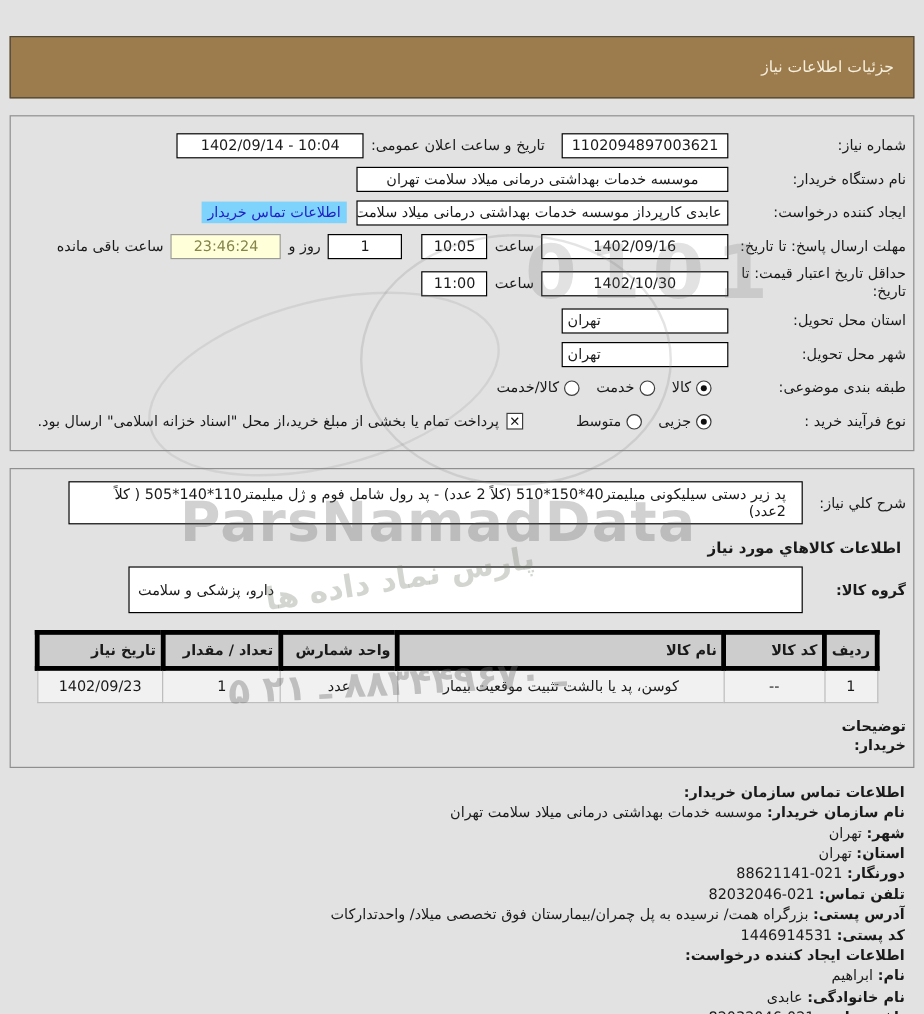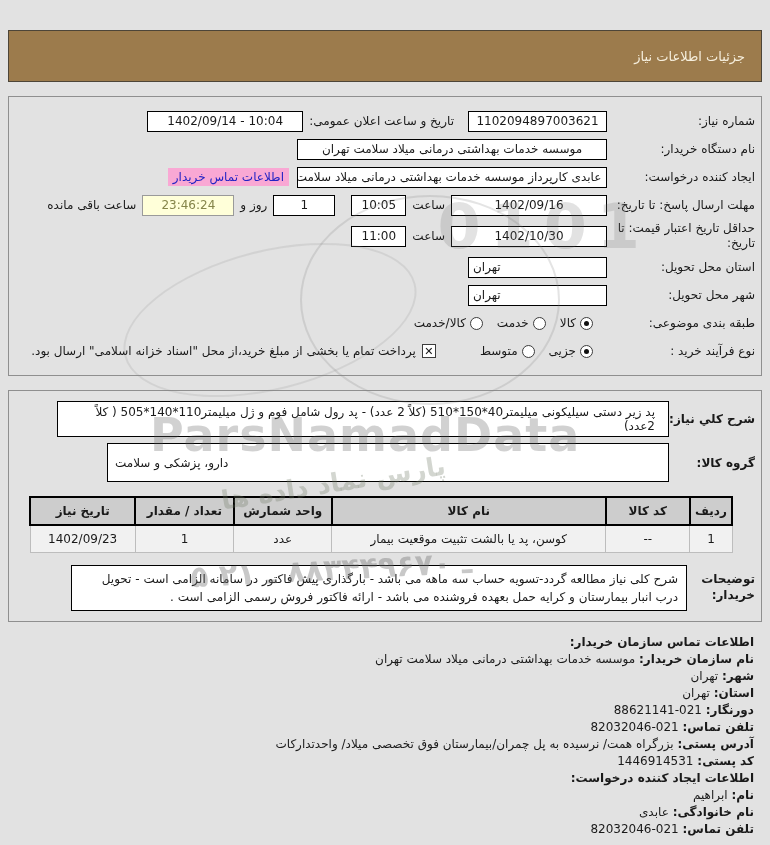--- a/index.html
+++ b/index.html
@@ -27,61 +27,61 @@
     display:flex; align-items:center; justify-content:center;
     padding:0 4px; white-space:nowrap; overflow:hidden;
   }
   .ltr { direction:ltr; unicode-bidi:isolate; }
   .w155{width:139px;} .w150{width:156px;} .w310{width:310px;}
   .w55{width:55px;} .w62{width:62px;}
   .right-al { justify-content:flex-end; }
   .mr16 { margin-right:16px; }
   .ml6 { margin-left:6px; } .mr6 { margin-right:6px; }
   .hl-link {
-    background:#f9a8d4; color:#2323c4; padding:2px 5px; margin-right:8px;
+    background:#7dd3fc; color:#2323c4; padding:2px 5px; margin-right:8px;
     cursor:pointer; white-space:nowrap;
   }
   .timer {
     background:#ffffd9; border:1px solid #9a9a9a; color:#85854a;
     height:21px; display:flex; align-items:center; justify-content:center;
     width:92px; margin-left:6px; direction:ltr;
   }
   .radio {
     width:13px; height:13px; border:1px solid #3c3c3c; border-radius:50%;
     background:#fff; display:inline-block; position:relative; flex:none;
     margin-left:4px; margin-right:14px;
   }
   .radio.sel::after { content:""; position:absolute; inset:3px; background:#101010; border-radius:50%; }
   .checkbox {
     width:14px; height:14px; border:1px solid #3c3c3c; background:#fff;
     display:flex; align-items:center; justify-content:center; flex:none;
     margin-right:44px; margin-left:6px; font-size:11px; color:#151515;
   }
   .checkbox.checked::after { content:"\2715"; line-height:1; }
   .desc-row { display:flex; align-items:center; margin:2px 0 6px 0; }
-  .desc-lbl { flex:0 0 86px; font-weight:bold; }
+  .desc-lbl { flex:0 0 86px; font-weight:normal; }
   .descbox {
     flex:1; margin-left:42px; background:#fff; border:1px solid #000;
     min-height:28px; display:flex; align-items:center; padding:3px 13px;
   }
   .goods-header { font-weight:bold; margin:12px 4px 8px 4px; font-size:12.5px; }
   .group-row { display:flex; align-items:center; margin:4px 0 2px 0; }
   .group-lbl { flex:0 0 86px; font-weight:bold; }
   .groupbox {
     flex:1; margin-left:92px; background:#fff; border:1px solid #000;
     height:39px; display:flex; align-items:center; justify-content:flex-end;
     padding:0 7px;
   }
   table.goods {
     border-collapse:collapse; margin:14px 22px 0 14px;
     width:calc(100% - 36px); font-size:12px;
   }
   table.goods th {
-    background:#cdcdcd; border:2px solid #000000; padding:6px 4px;
-    font-weight:bold; text-align:center;
+    background:#cdcdcd; border:4px solid #000000; padding:6px 4px;
+    font-weight:bold; text-align:right;
   }
   table.goods td {
     background:#f1f1f1; border:1px solid #bdbdbd; padding:6px 3px;
     text-align:center;
   }
   .notes-row { display:flex; align-items:center; margin:12px 0 2px 0; }
   .notes-lbl { flex:0 0 68px; font-weight:bold; line-height:1.3; }
   .notesbox {
     flex:1; margin-left:56px; background:#fff; border:1px solid #000;
     padding:4px 8px; line-height:1.5; text-align:right;
@@ -195,20 +195,21 @@
 
 </div>
 
 <div class="panel">
 
   <div class="desc-row">
     <span class="desc-lbl">شرح کلي نیاز:</span>
     <span class="descbox">پد زیر دستی سیلیکونی میلیمتر40*150*510 (کلاً 2 عدد) - پد رول شامل فوم و ژل میلیمتر110*140*505 ( کلاً 2عدد)</span>
   </div>
 
+  <div class="goods-header">اطلاعات کالاهاي مورد نیاز</div>
 
   <div class="group-row">
     <span class="group-lbl">گروه کالا:</span>
     <span class="groupbox">دارو، پزشکی و سلامت</span>
   </div>
 
   <table class="goods">
     <colgroup>
       <col style="width:6%">
         <col style="width:12%">
@@ -234,21 +235,20 @@
         <td>کوسن، پد یا بالشت تثبیت موقعیت بیمار</td>
         <td>عدد</td>
         <td class="ltr">1</td>
         <td class="ltr">1402/09/23</td>
       </tr>
     </tbody>
   </table>
 
   <div class="notes-row">
     <span class="notes-lbl">توضیحات خریدار:</span>
-    <span class="notesbox">شرح کلی نیاز مطالعه گردد-تسویه حساب سه ماهه می باشد - بارگذاری پیش فاکتور در سامانه الزامی است - تحویل درب انبار بیمارستان و کرایه حمل بعهده فروشنده می باشد - ارائه فاکتور فروش رسمی الزامی است .</span>
   </div>
 
 </div>
 
 <div class="contact">
   <p class="hdr">اطلاعات تماس سازمان خریدار:</p>
   <p><b>نام سازمان خریدار:</b> <span>موسسه خدمات بهداشتی درمانی میلاد سلامت تهران</span></p>
   <p><b>شهر:</b> <span>تهران</span></p>
   <p><b>استان:</b> <span>تهران</span></p>
   <p><b>دورنگار:</b> <span class="ltr">88621141-021</span></p>

